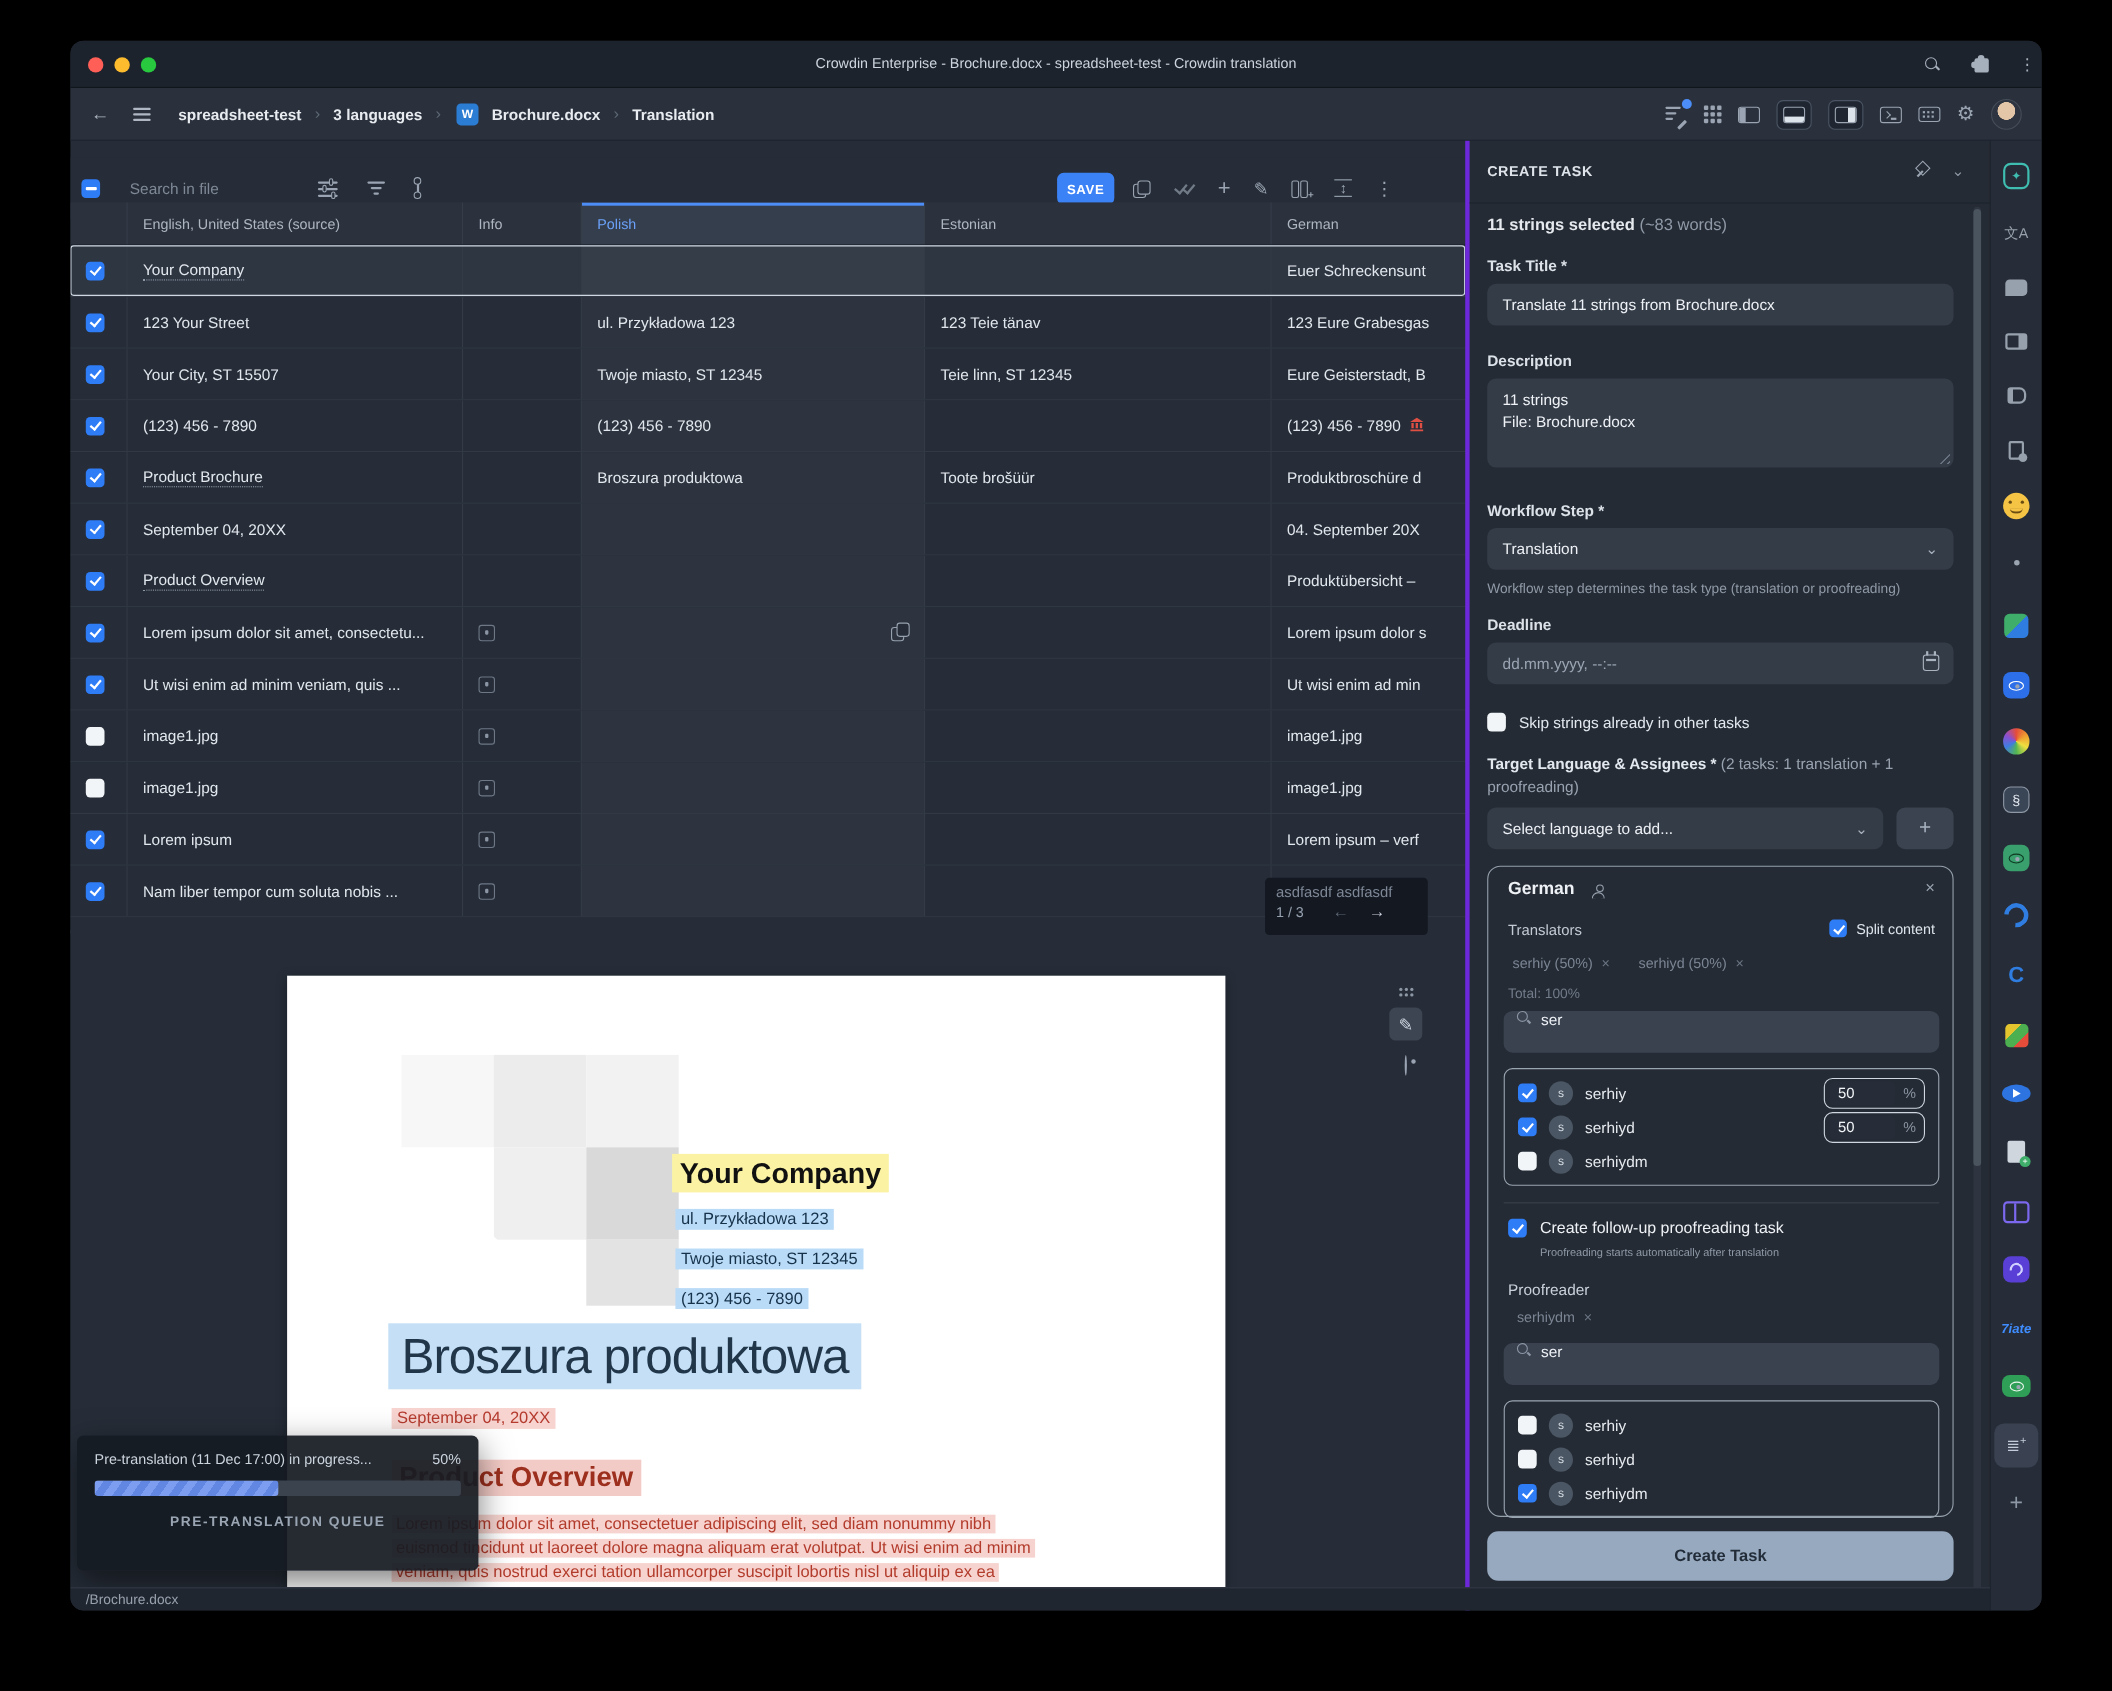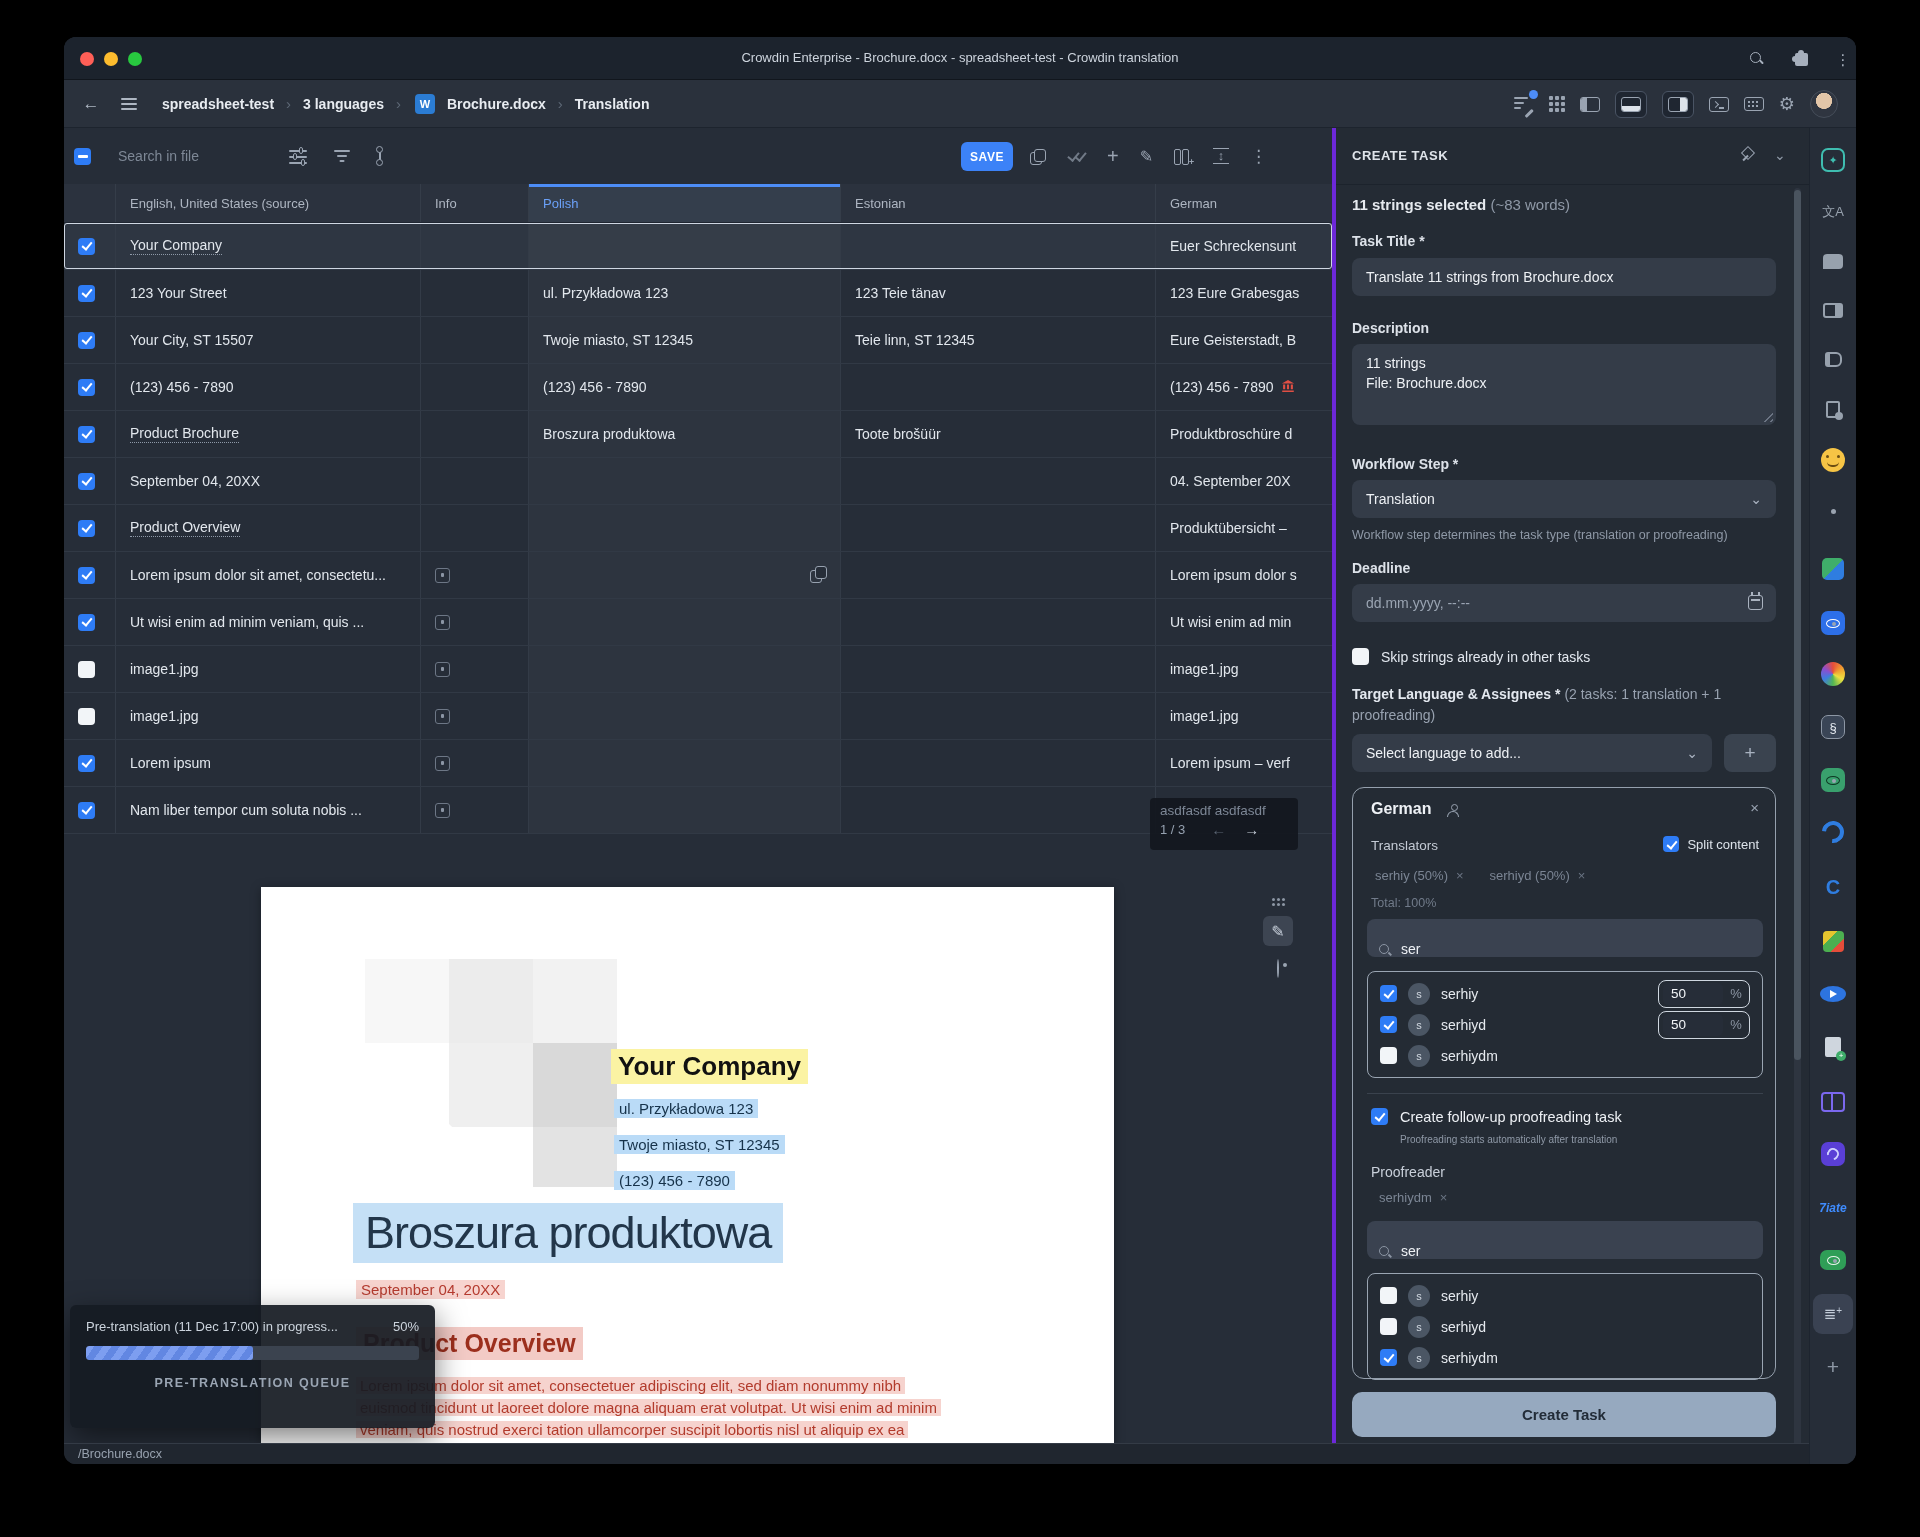--- a/index.html
+++ b/index.html
@@ -45,21 +45,21 @@
 .layout.rgt::before{content:"";position:absolute;right:0;top:0;bottom:0;width:7px;background:#dde3ea}
 .boxed{width:32px;height:27px;border:1px solid #4a5464;background:#1f2631;border-radius:6px;display:flex;align-items:center;justify-content:center}
 .term{width:20px;height:15px;border:1.6px solid #9aa4b2;border-radius:3px;position:relative}
 .term::before{content:"";position:absolute;left:3px;top:4px;width:4px;height:4px;border:solid #9aa4b2;border-width:0 1.6px 1.6px 0;transform:rotate(-45deg)}
 .term::after{content:"";position:absolute;left:9px;bottom:2px;width:5px;height:1.6px;background:#9aa4b2}
 .kbd{width:20px;height:14px;border:1.6px solid #9aa4b2;border-radius:3px;position:relative}
 .kbd::before{content:"";position:absolute;left:3px;top:3px;width:2px;height:2px;background:#9aa4b2;box-shadow:4px 0 #9aa4b2,8px 0 #9aa4b2,0 4px #9aa4b2,4px 4px #9aa4b2,8px 4px #9aa4b2}
 .gear{font-family:"DejaVu Sans",sans-serif;font-size:18px;color:#9aa4b2;line-height:1}
 .avatar{width:28px;height:28px;border-radius:50%;background:radial-gradient(circle at 50% 38%,#e3c6a8 0 38%,#2f3540 40%),#2f3540;border:1px solid #454d59}
 
-.searchbar{position:absolute;left:0;top:91px;width:1268px;height:56px;background:#262d38;display:flex;align-items:center}
+.searchbar{position:absolute;left:0;top:106px;width:1268px;height:56px;background:#262d38;display:flex;align-items:center}
 .cb{width:17px;height:17px;border-radius:4px;position:relative;flex:none}
 .cb.on{background:#2e7cf6}
 .cb.on::after{content:"";position:absolute;left:5.5px;top:2.5px;width:4px;height:8px;border:solid #fff;border-width:0 2px 2px 0;transform:rotate(40deg)}
 .cb.off{background:#f2f5f8}
 .cb.ind{background:#2e7cf6}
 .cb.ind::after{content:"";position:absolute;left:3.5px;top:7px;width:10px;height:3px;background:#fff;border-radius:1px}
 .search-ph{color:#7e8896;font-size:14px;margin-left:27px;flex:none}
 .sliders{position:relative;width:20px;height:16px}
 .sliders i{position:absolute;left:0;width:18px;height:1.8px;background:#9aa4b2;border-radius:1px}
 .sliders i:nth-child(1){top:2px}.sliders i:nth-child(2){top:8px}.sliders i:nth-child(3){top:14px}
@@ -144,21 +144,21 @@
 .plabel{position:absolute;left:16px;font-size:14px;font-weight:700;color:#dde2e9}
 .pinput{position:absolute;left:16px;width:424px;background:#343c48;border-radius:8px;color:#eef1f5;font-size:14px;display:flex;align-items:center;padding:0 14px}
 .phelp{position:absolute;left:16px;font-size:12.5px;color:#8f99a7}
 .sel-chev{position:absolute;right:14px;color:#aab3c0;font-size:14px}
 .cal{position:absolute;right:13px;top:11px;width:15px;height:15px;border:1.6px solid #aab3c0;border-radius:3px}
 .cal::before{content:"";position:absolute;left:2px;top:-4px;width:2px;height:4px;background:#aab3c0;box-shadow:7px 0 #aab3c0}
 .cal::after{content:"";position:absolute;left:2px;top:3px;right:2px;height:1.6px;background:#aab3c0}
 .cbrow{position:absolute;left:16px;display:flex;align-items:center;gap:12px;font-size:14px;color:#e3e8ef}
 .card{position:absolute;left:16px;top:659px;width:424px;height:592px;border:1px solid #95a0ad;border-radius:12px}
 .card .cl{position:absolute;font-size:13.5px;color:#c3cad4}
-.searchbox{position:absolute;left:14px;width:396px;height:38px;background:#3a4250;border-radius:8px;display:flex;align-items:flex-end;padding:0 12px;gap:9px}
+.searchbox{position:absolute;left:14px;width:396px;height:38px;background:#3a4250;border-radius:8px;display:flex;align-items:flex-start;padding:0 12px;gap:9px}
 .searchbox .mag2{position:relative;width:13px;height:13px;flex:none}
 .searchbox .mag2::before{content:"";position:absolute;left:0;top:0;width:8px;height:8px;border:1.6px solid #8b95a3;border-radius:50%}
 .searchbox .mag2::after{content:"";position:absolute;left:8.5px;top:8.5px;width:4px;height:1.6px;background:#8b95a3;transform:rotate(45deg)}
 .searchbox .sv{color:#eef1f5;font-size:14px}
 .listbox{position:absolute;left:14px;width:396px;border:1px solid #9aa5b2;border-radius:8px;padding:6px 0}
 .mrow{height:31px;display:flex;align-items:center;padding:0 12px;gap:11px}
 .mavatar{width:22px;height:22px;border-radius:50%;background:#4b5664;color:#d3dae2;font-size:11px;display:flex;align-items:center;justify-content:center;flex:none}
 .mname{font-size:14px;color:#e6eaef;flex:1}
 .pill{width:92px;height:28px;border:1px solid #cfd7e0;border-radius:8px;display:flex;align-items:center;flex:none}
 .pill .pv{flex:1;margin:3px 0 3px 4px;padding-left:8px;background:#262d38;border-radius:5px;color:#f2f5f8;font-size:13.5px;line-height:22px}

